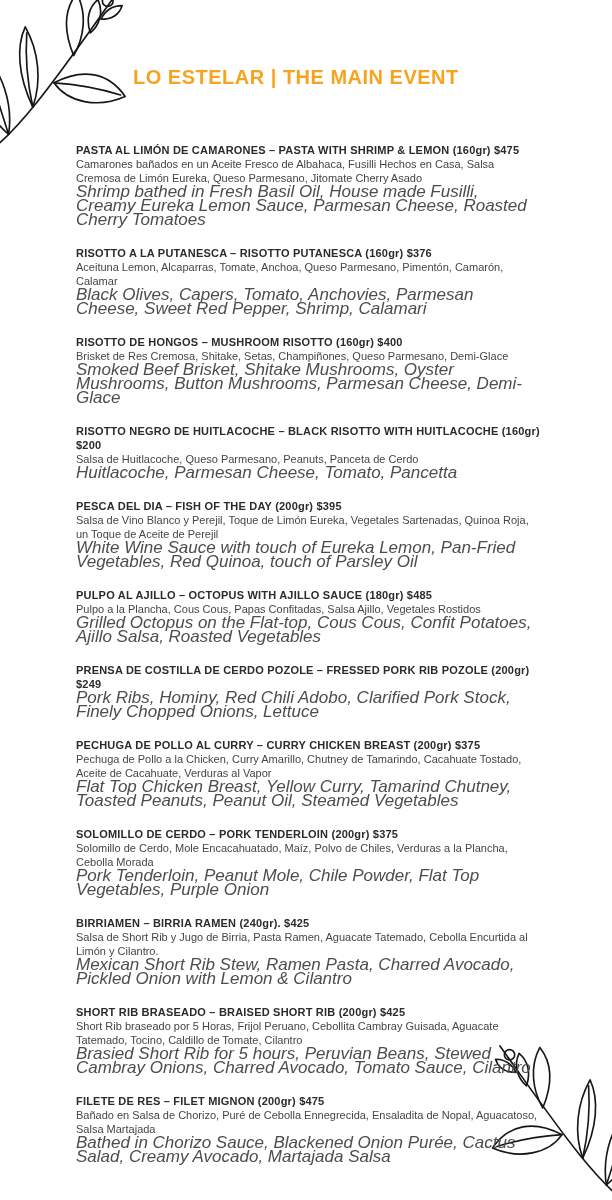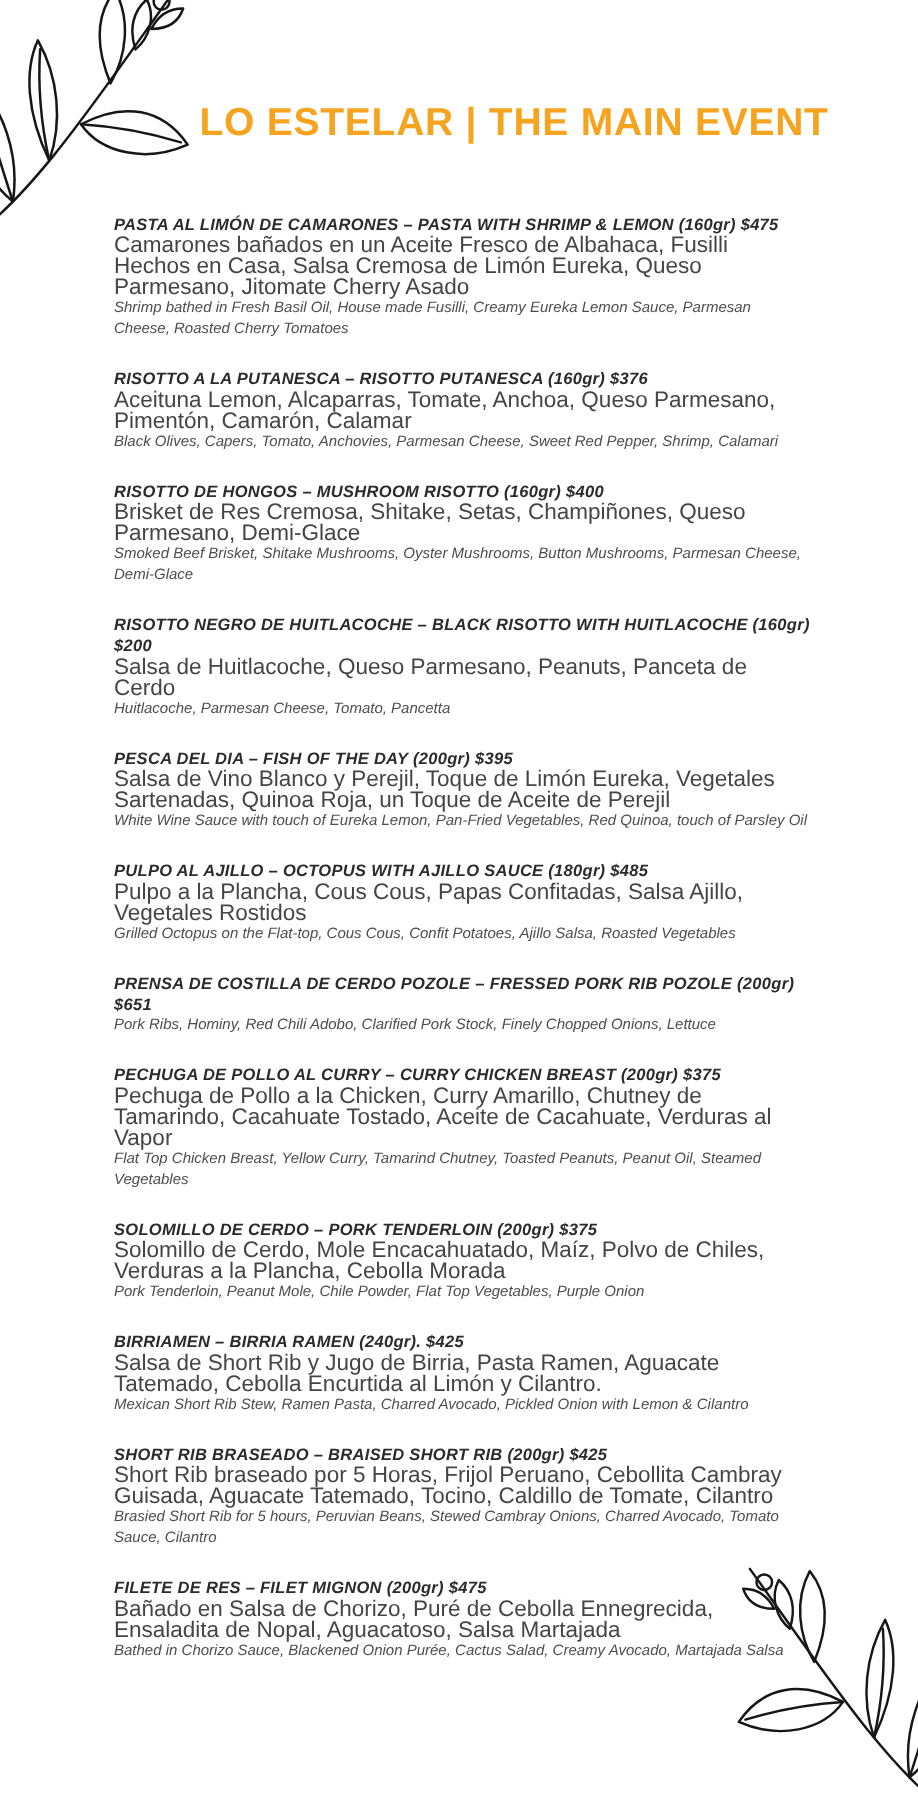--- a/index.html
+++ b/index.html
@@ -7,48 +7,47 @@
     width: 612px; height: 1200px;
     background: #ffffff;
     font-family: "Liberation Sans", sans-serif;
     position: relative;
     overflow: hidden;
   }
   .page-title {
     position: absolute;
     left: 133px; top: 66px;
     margin: 0;
-    font-size: 26px;
+    font-size: 20px;
     font-weight: 700;
     letter-spacing: 0.5px;
     color: #F6A41F;
     white-space: nowrap;
   }
   .menu {
     position: absolute;
     left: 76px; top: 143px;
     width: 464px;
   }
   .item { margin-bottom: 19px; }
   .item h2, .item p { margin: 0; padding: 0; }
   .item-title {
     font-size: 11px;
     font-weight: 700;
     line-height: 14px;
     letter-spacing: 0.2px;
     color: #2b2b2b;
-    font-style: italic;
   }
   .item-es {
-    font-size: 15px;
+    font-size: 11px;
     line-height: 14px;
     color: #454545;
   }
   .item-en {
-    font-size: 10px;
+    font-size: 17px;
     line-height: 14px;
     font-style: italic;
     color: #4d4d4d;
   }
   .deco {
     position: absolute;
     pointer-events: none;
   }
   .deco-top-left {
     left: -22px; top: -14px;
@@ -129,21 +128,21 @@
     <p class="item-en">White Wine Sauce with touch of Eureka Lemon, Pan-Fried Vegetables, Red Quinoa, touch of Parsley Oil</p>
   </article>
 
   <article class="item">
     <h2 class="item-title">PULPO AL AJILLO – OCTOPUS WITH AJILLO SAUCE (180gr) $485</h2>
     <p class="item-es">Pulpo a la Plancha, Cous Cous, Papas Confitadas, Salsa Ajillo, Vegetales Rostidos</p>
     <p class="item-en">Grilled Octopus on the Flat-top, Cous Cous, Confit Potatoes,  Ajillo Salsa, Roasted Vegetables</p>
   </article>
 
   <article class="item">
-    <h2 class="item-title">PRENSA DE COSTILLA DE CERDO POZOLE – FRESSED PORK RIB POZOLE (200gr) $651</h2>
+    <h2 class="item-title">PRENSA DE COSTILLA DE CERDO POZOLE – FRESSED PORK RIB POZOLE (200gr) $249</h2>
     <p class="item-en">Pork Ribs, Hominy, Red Chili Adobo, Clarified Pork Stock, Finely Chopped Onions, Lettuce</p>
   </article>
 
   <article class="item">
     <h2 class="item-title">PECHUGA DE POLLO AL CURRY – CURRY CHICKEN BREAST (200gr) $375</h2>
     <p class="item-es">Pechuga de Pollo a la Chicken, Curry Amarillo, Chutney de Tamarindo, Cacahuate Tostado, Aceite de Cacahuate, Verduras al Vapor</p>
     <p class="item-en">Flat Top Chicken Breast, Yellow Curry, Tamarind Chutney, Toasted Peanuts, Peanut Oil, Steamed Vegetables</p>
   </article>
 
   <article class="item">

